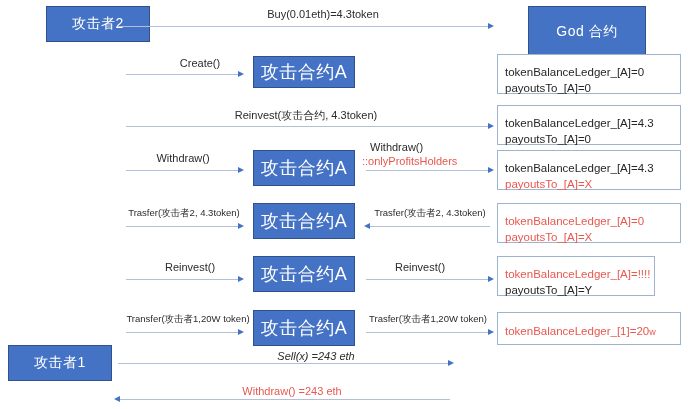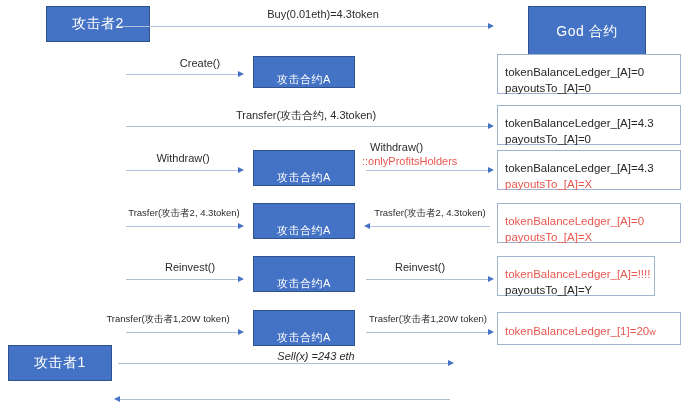--- a/index.html
+++ b/index.html
@@ -15,21 +15,21 @@
   .bluebox{
     position:absolute;
     background:#4472C4;
     border:1px solid #2F528F;
     color:#ffffff;
     display:flex;align-items:center;justify-content:center;
     font-size:14px;
     letter-spacing:.5px;
     box-sizing:border-box;
   }
-  .bluebox.small{font-size:11px;align-items:flex-end;}
+  .bluebox.small{font-size:18px;}
 
   
   .statebox{
     position:absolute;
     background:#ffffff;
     border:1px solid #9DB3CE;
     box-sizing:border-box;
     padding:10px 6px 3px 7px;
     font-size:11.5px;
     line-height:1.35;
@@ -94,21 +94,21 @@
   <div class="head right" style="left:238px;top:70.5px;"></div>
   <div class="lbl center" style="left:182px;top:57px;padding-left:36px;">Create()</div>
 
   <div class="statebox" style="left:497px;top:54px;width:184px;height:40px;">
     <span class="ln">tokenBalanceLedger_[A]=0</span>
     <span class="ln">payoutsTo_[A]=0</span>
   </div>
 
   <div class="arrow" style="left:126px;top:126px;width:364px;"></div>
   <div class="head right" style="left:488px;top:122.5px;"></div>
-  <div class="lbl center" style="left:306px;top:108px;">Transfer(攻击合约, 4.3token)</div>
+  <div class="lbl center" style="left:306px;top:108px;">Reinvest(攻击合约, 4.3token)</div>
 
   <div class="statebox" style="left:497px;top:105px;width:184px;height:40px;">
     <span class="ln">tokenBalanceLedger_[A]=4.3</span>
     <span class="ln">payoutsTo_[A]=0</span>
   </div>
 
   <div class="bluebox small" style="left:253px;top:150px;width:102px;height:36px;">
     <span>攻击合约A</span>
   </div>
   <div class="arrow" style="left:126px;top:170px;width:114px;"></div>
@@ -155,30 +155,31 @@
   <div class="statebox" style="left:497px;top:256px;width:158px;height:40px;">
     <span class="ln red">tokenBalanceLedger_[A]=!!!!</span>
     <span class="ln">payoutsTo_[A]=Y</span>
   </div>
 
   <div class="bluebox small" style="left:253px;top:310px;width:102px;height:36px;">
     <span>攻击合约A</span>
   </div>
   <div class="arrow" style="left:126px;top:332px;width:114px;"></div>
   <div class="head right" style="left:238px;top:328.5px;"></div>
-  <div class="lbl tiny center" style="left:168px;top:313px;">Transfer(攻击者1,20W token)</div>
+  <div class="lbl tiny center" style="left:188px;top:313px;">Transfer(攻击者1,20W token)</div>
 
   <div class="arrow" style="left:366px;top:332px;width:124px;"></div>
   <div class="head right" style="left:488px;top:328.5px;"></div>
   <div class="lbl tiny center" style="left:428px;top:313px;">Trasfer(攻击者1,20W token)</div>
 
   <div class="statebox" style="left:497px;top:312px;width:184px;height:33px;display:flex;align-items:center;">
     <span class="ln red"><span>tokenBalanceLedger_[1]=20</span><span class="sub">w</span></span>
   </div>
 
   <div class="arrow" style="left:118px;top:363px;width:332px;"></div>
   <div class="head right" style="left:448px;top:359.5px;"></div>
   <div class="lbl center" style="left:316px;top:350px;font-style:italic;">Sell(x) =243 eth</div>
 
   <div class="arrow" style="left:118px;top:399px;width:332px;"></div>
   <div class="head left" style="left:114px;top:395.5px;"></div>
+  <div class="lbl center redlbl" style="left:292px;top:385px;">Withdraw() =243 eth</div>
 
 </div>
 
 </body></html>

